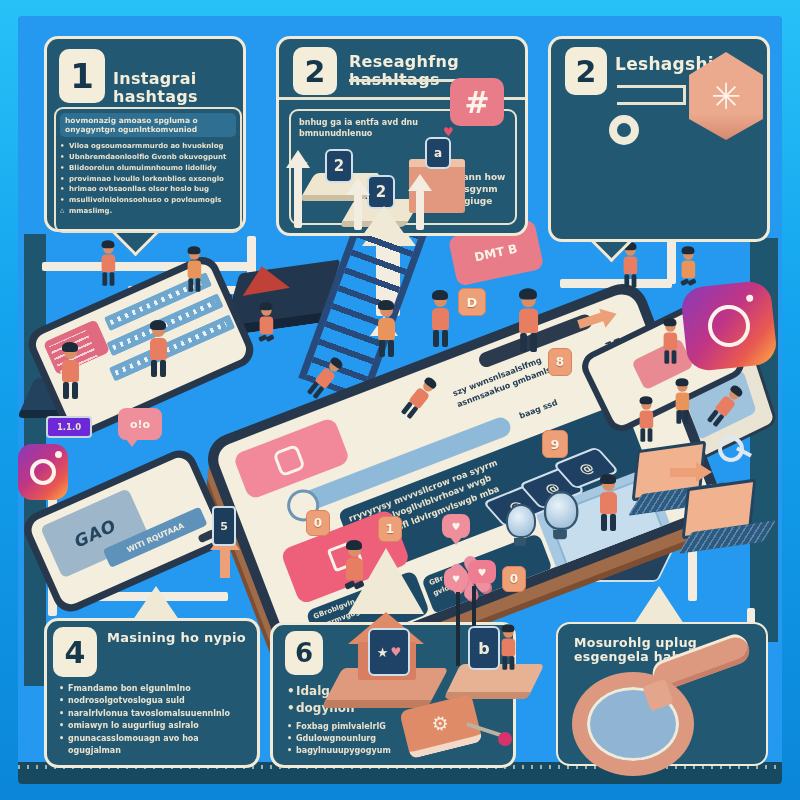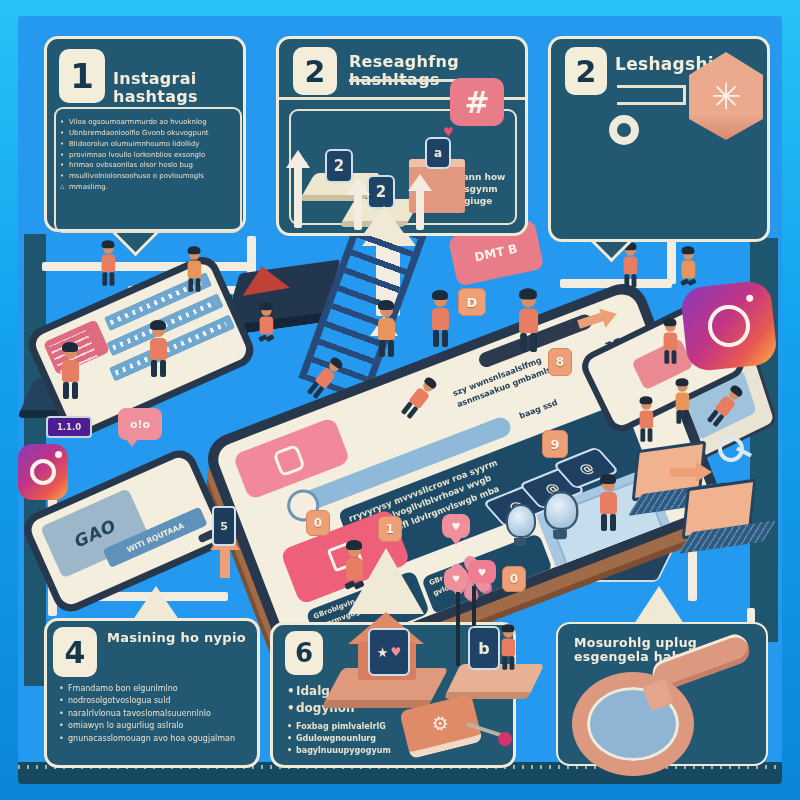--- a/index.html
+++ b/index.html
@@ -12,21 +12,21 @@
 
   
   .abs{position:absolute;}
   .panel{position:absolute;background:#235873;border:3px solid #f1ead6;border-radius:14px;z-index:8;}
   .badge-num{position:absolute;background:#f3edda;color:#16384d;font-weight:bold;
              border-radius:10px;display:flex;align-items:center;justify-content:center;z-index:2;}
   .ptitle{position:absolute;color:#f3edda;font-weight:bold;letter-spacing:.3px;line-height:1.15;}
   .garble{color:#e9e2cd;}
   .inner-box{position:absolute;border:2px solid #e9e2cd;border-radius:9px;}
   .sub-box{background:#2f6f92;border-radius:5px;color:#ece5cf;font-weight:bold;}
-  ul.blts{margin:0;padding:0;list-style:none;}
+  ul.blts{margin:0;padding:0;list-style:none;font-weight:bold;}
   ul.blts li{position:relative;padding-left:9px;color:#e9e2cd;}
   ul.blts li:before{content:"•";position:absolute;left:0;top:0;}
   ul.blts li.tri:before{content:"\25B3";font-size:80%;}
 
   .wline{position:absolute;background:#f2ede0;z-index:2;border-radius:2px;}
   .vbar{position:absolute;background:#1d566e;z-index:1;}
   .stitch{position:absolute;left:20px;top:762px;width:760px;height:22px;background:#174a60;z-index:1;}
   .stitch:before{content:"";position:absolute;left:0;top:3px;width:100%;height:4px;
      background:repeating-linear-gradient(90deg,rgba(250,245,230,.6) 0 2px,transparent 2px 9px);}
 
@@ -110,39 +110,47 @@
   <div class="wline" style="left:480px;top:524px;width:9px;height:32px;"></div>
   <div class="wline" style="left:670px;top:489px;width:9px;height:96px;"></div>
   <div class="wline" style="left:578px;top:452px;width:96px;height:9px;"></div>
   <div class="wline" style="left:580px;top:432px;width:58px;height:8px;"></div>
   <div class="wline" style="left:729px;top:592px;width:8px;height:40px;"></div>
 
   <div class="panel" style="left:26px;top:20px;width:196px;height:190px;">
     <div class="badge-num" style="left:12px;top:10px;width:46px;height:54px;font-size:34px;">1</div>
     <div class="ptitle" style="left:66px;top:18px;width:126px;font-size:16px;margin-top:13px;">Instagrai hashtags</div>
     <div class="inner-box" style="left:7px;top:68px;width:176px;height:114px;padding:4px;">
+      <div class="sub-box" style="padding:3px 5px;font-size:7.5px;">
+        <div>hovmonazig amoaso spgluma o</div>
+        <div>onyagyntgn ogunlntkomvuniod</div>
+      </div>
       <ul class="blts" style="margin-top:4px;font-size:7px;line-height:1.55;">
         <li>Viloa ogsoumoarmmurdo ao hvuoknlog</li>
         <li>Ubnbremdaonloolfio Gvonb okuvogpunt</li>
         <li>Blidoorolun olumuimnhoumo lidollidy</li>
         <li>provimnao lvoullo lorkonblios exsonglo</li>
         <li>hrimao ovbsaonllas olsor hoslo bug</li>
         <li>msullivolniolonsoohuso o povloumogls</li>
         <li class="tri">mmaslimg.</li>
       </ul>
     </div>
   </div>
   <div class="abs" style="left:100px;top:198px;width:32px;height:32px;background:#235873;border-right:3px solid #f1ead6;border-bottom:3px solid #f1ead6;transform:rotate(45deg);z-index:7;"></div>
 
   <div class="panel" style="left:258px;top:20px;width:246px;height:194px;">
     <div class="badge-num" style="left:14px;top:8px;width:44px;height:48px;font-size:30px;">2</div>
     <div class="ptitle" style="left:70px;top:14px;width:170px;font-size:16px;">Reseaghfng hashltags</div>
     <div class="abs" style="left:70px;top:40px;width:120px;height:3px;background:#e9e2cd;"></div>
     <div class="abs" style="left:0;top:58px;width:246px;height:3px;background:#e9e2cd;"></div>
     <div class="inner-box" style="left:10px;top:70px;width:224px;height:112px;">
+      <div class="garble" style="position:absolute;left:8px;top:6px;width:130px;font-size:8px;font-weight:bold;line-height:1.4;">
+        <div>bnhug ga ia entfa avd dnu</div>
+        <div>bmnunudnlenuo</div>
+      </div>
       <div class="abs" style="left:2px;top:40px;color:#f0ead8;font-size:20px;">✦</div>
       <div class="plat" style="left:16px;top:62px;width:66px;height:22px;background:#efe6d0;border-bottom:6px solid #cdbfa2;transform:skewX(-30deg);"></div>
       <div class="num-tile" style="left:34px;top:38px;width:24px;height:30px;font-size:15px;">2</div>
       <div class="plat" style="left:56px;top:88px;width:66px;height:22px;background:#efe6d0;border-bottom:6px solid #cdbfa2;transform:skewX(-30deg);"></div>
       <div class="num-tile" style="left:76px;top:64px;width:24px;height:30px;font-size:15px;">2</div>
       <div class="abs" style="left:118px;top:48px;width:56px;height:46px;background:#e2987e;border-top:8px solid #f0c2a8;border-radius:3px;z-index:2;"></div>
       <div class="num-tile" style="left:134px;top:26px;width:22px;height:28px;font-size:12px;">a</div>
       <div class="abs" style="left:152px;top:14px;color:#e8506e;font-size:12px;z-index:3;">♥</div>
       <div class="garble" style="position:absolute;left:150px;top:60px;width:72px;font-size:9px;font-weight:bold;line-height:1.35;">
         <div>•&nbsp;<span>Egann how</span></div>
@@ -239,21 +247,21 @@
     </div>
   </div>
 
   <div class="insta" style="left:0px;top:428px;width:50px;height:56px;border-radius:14px;">
     <div class="cam" style="width:18px;height:18px;"></div>
   </div>
   <div class="insta" style="left:666px;top:268px;width:90px;height:84px;border-radius:26%;transform:rotate(-6deg);">
     <div class="cam" style="width:34px;height:34px;"></div>
   </div>
 
-  <div class="abs" style="left:28px;top:400px;width:42px;height:18px;background:#4c1d95;border:2px solid #c9d6de;border-radius:4px;color:#e9e2cd;font-size:8.5px;font-weight:bold;display:flex;align-items:center;justify-content:center;z-index:7;">1.1.0</div>
+  <div class="abs" style="left:28px;top:400px;width:42px;height:18px;background:#6d28d9;border:2px solid #c9d6de;border-radius:4px;color:#e9e2cd;font-size:8.5px;font-weight:bold;display:flex;align-items:center;justify-content:center;z-index:7;">1.1.0</div>
   <div class="speech" style="left:100px;top:392px;width:44px;height:32px;font-size:11px;">o!o</div>
   <div class="abs" style="left:194px;top:490px;width:20px;height:36px;background:#1d3d5c;border:2px solid #cfe0ea;border-radius:4px;color:#e9e2cd;font-size:11px;font-weight:bold;display:flex;align-items:center;justify-content:center;z-index:7;">5</div>
 
   <div class="abs" style="left:434px;top:212px;width:88px;height:50px;background:#e87c88;border-radius:9px;transform:rotate(-12deg);display:flex;align-items:center;justify-content:center;color:#fdf3ea;font-weight:bold;font-size:12px;z-index:7;">DMT B</div>
 
   <div class="obadge" style="left:440px;top:272px;width:26px;height:26px;font-size:13px;">D</div>
   <div class="obadge" style="left:524px;top:414px;width:24px;height:26px;font-size:13px;">9</div>
   <div class="obadge" style="left:530px;top:332px;width:22px;height:26px;font-size:12px;">8</div>
   <div class="obadge" style="left:288px;top:494px;width:22px;height:24px;font-size:12px;">0</div>
   <div class="obadge" style="left:360px;top:500px;width:22px;height:24px;font-size:12px;">1</div>

